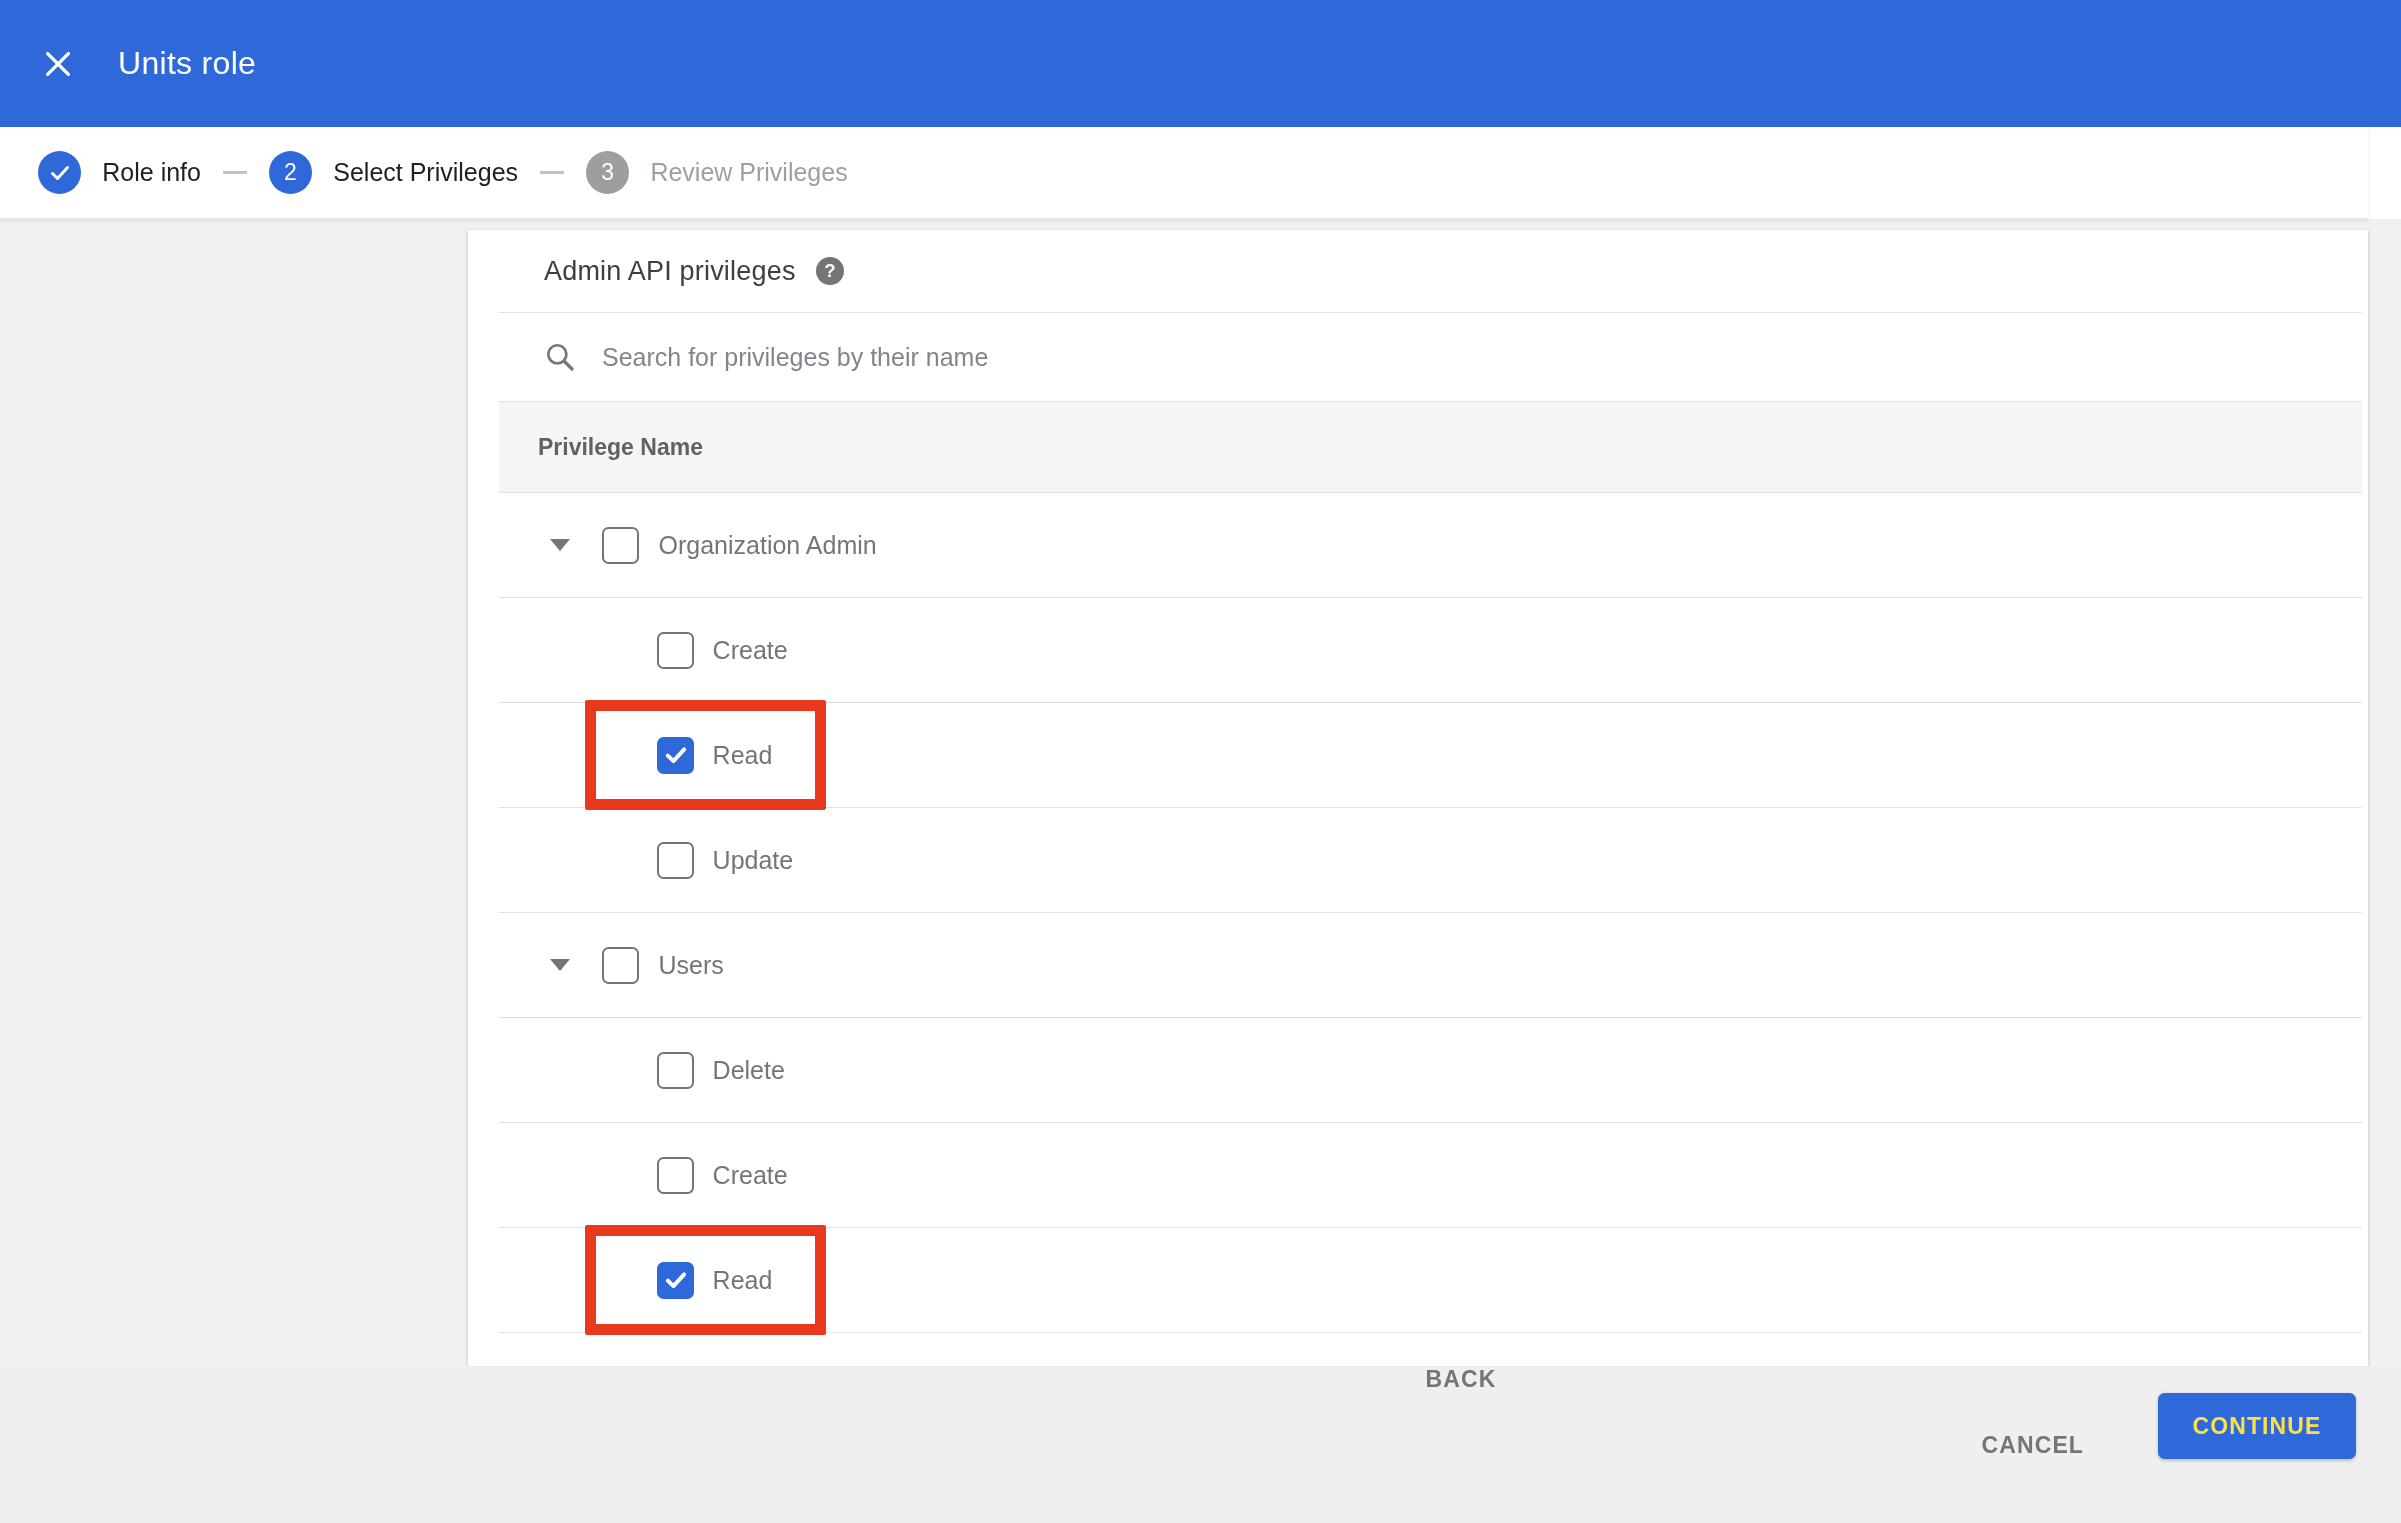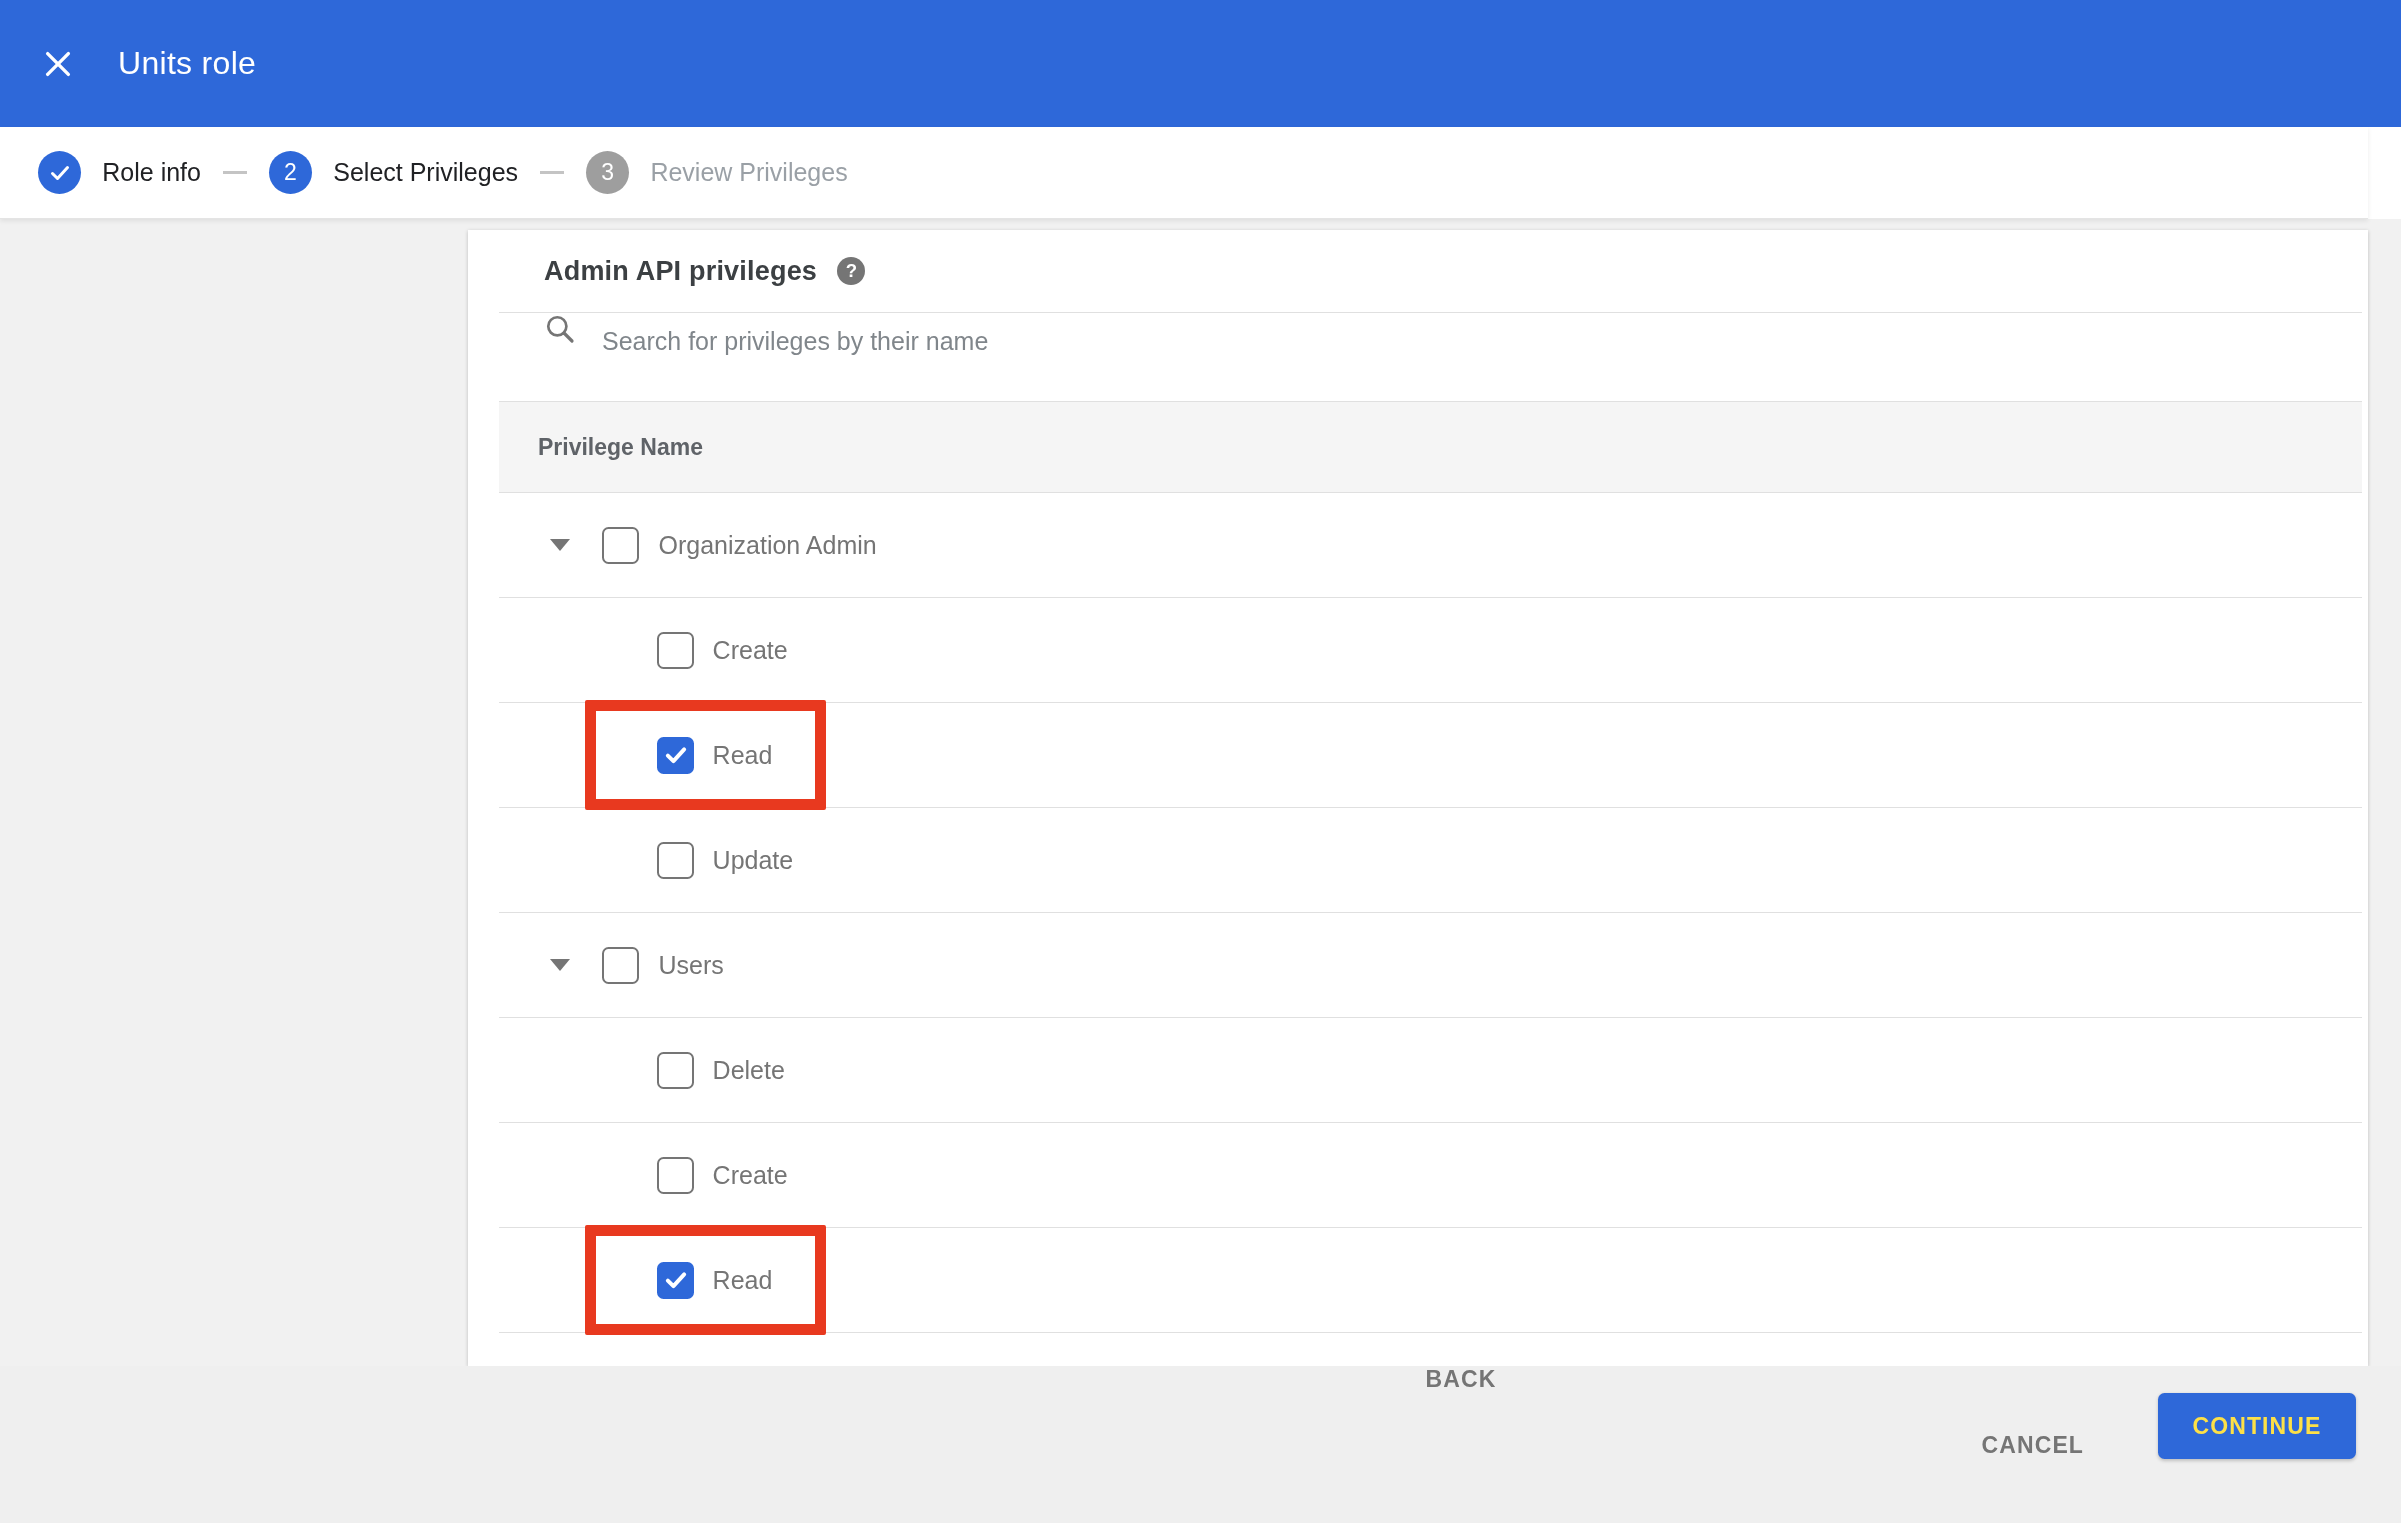--- a/index.html
+++ b/index.html
@@ -57,30 +57,30 @@
   
   .page{
     position:absolute;left:0;top:219px;width:2401px;height:1305px;
     background:var(--page-bg);
   }
   .panel{
     position:absolute;left:468px;top:11px;width:1900px;height:1136px;
     background:#fff;box-shadow:0 0.9px 3.7px rgba(0,0,0,.22);overflow:hidden;
   }
   .panel-title-row{height:82px;display:flex;align-items:center;padding-left:76px;}
-  .panel-title{font-size:27px;font-weight:700;color:var(--title-text);letter-spacing:0.2px;}
+  .panel-title{font-size:27px;font-weight:400;color:var(--title-text);letter-spacing:0.2px;}
   .help-icon{
     width:28px;height:28px;border-radius:50%;background:#757575;margin-left:20.4px;
     display:flex;align-items:center;justify-content:center;
     color:#fff;font-size:18.6px;font-weight:700;cursor:pointer;
   }
   .table-block{margin:0 6.5px 0 31px;}
   .search-row{
     height:89px;border-top:0.9px solid var(--divider);
-    display:flex;padding-left:45px;
+    display:flex;align-items:center;padding-left:45px;
   }
   .search-input{
     border:none;outline:none;margin-left:26px;flex:1;height:56px;
     font-size:25px;color:#3c4043;background:transparent;
     font-family:"Liberation Sans","DejaVu Sans",sans-serif;
   }
   .search-input::placeholder{color:#80868b;opacity:1;}
   .thead{
     height:92px;background:var(--thead-bg);
     border-top:0.9px solid var(--divider);border-bottom:0.9px solid var(--divider);

